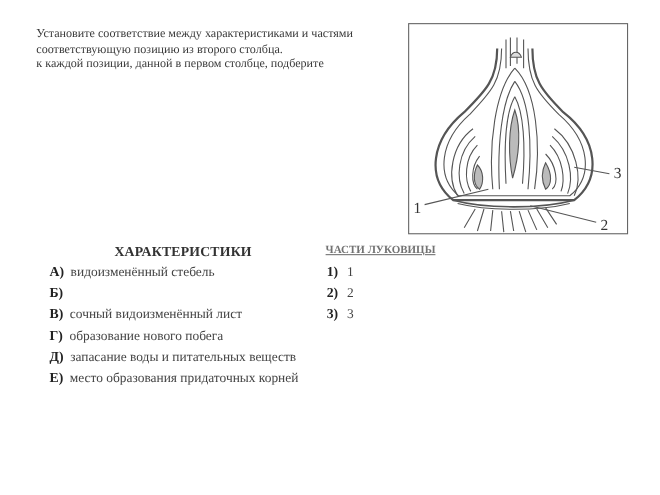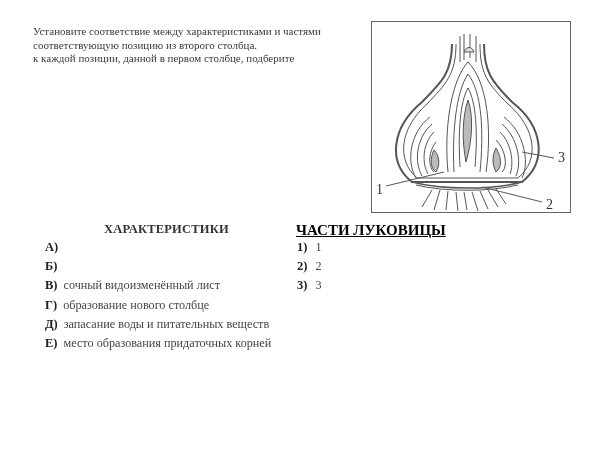--- a/index.html
+++ b/index.html
@@ -3,21 +3,21 @@
 <meta charset="utf-8">
 <style>
   html, body { margin:0; padding:0; }
   body { width:600px; height:450px; background:#ffffff; position:relative; overflow:hidden;
          font-family:"Liberation Serif","DejaVu Serif",serif; color:#333; }
   .intro { position:absolute; left:33px; top:25px; width:335px; font-size:11px; line-height:13.6px; color:#3a3a3a; }
   .intro div { white-space:nowrap; }
   .figure { position:absolute; left:371px; top:21px; width:198px; height:190px; border:1.5px solid #666; background:#fff; }
   .figure svg { position:absolute; left:0; top:0; }
   .h-left { position:absolute; left:104px; top:222px; font-size:12.5px; font-weight:bold; letter-spacing:0.2px; color:#333; }
-  .h-right { position:absolute; left:296px; top:222px; font-size:15px; font-weight:bold; text-decoration:underline; color:#000000; }
+  .h-right { position:absolute; left:296px; top:222px; font-size:10px; font-weight:bold; text-decoration:underline; color:#737373; }
   .list { position:absolute; margin:0; padding:0; list-style:none; }
   .list li { height:19.2px; display:flex; align-items:baseline; white-space:nowrap; }
   .list .k { font-weight:bold; font-size:12.5px; color:#222; }
   .list .v { font-size:12.2px; color:#444; margin-left:6px; }
   .left-list { left:45px; top:240px; }
   .right-list { left:297px; top:240px; }
   .right-list .v { margin-left:8px; }
 </style>
 </head>
 <body>
@@ -72,31 +72,32 @@
     <text x="186" y="140" font-family="Liberation Serif, serif" font-size="14" fill="#333">3</text>
   </svg>
 </div>
 
 <div class="h-left">ХАРАКТЕРИСТИКИ</div>
 <div class="h-right">ЧАСТИ ЛУКОВИЦЫ</div>
 
 <ul class="list left-list">
   <li>
       <span class="k">А)</span>
+      <span class="v">видоизменённый стебель</span>
     </li>
   <li>
       <span class="k">Б)</span>
     </li>
   <li>
       <span class="k">В)</span>
       <span class="v">сочный видоизменённый лист</span>
     </li>
   <li>
       <span class="k">Г)</span>
-      <span class="v">образование нового столбце</span>
+      <span class="v">образование нового побега</span>
     </li>
   <li>
       <span class="k">Д)</span>
       <span class="v">запасание воды и питательных веществ</span>
     </li>
   <li>
       <span class="k">Е)</span>
       <span class="v">место образования придаточных корней</span>
     </li>
 </ul>

